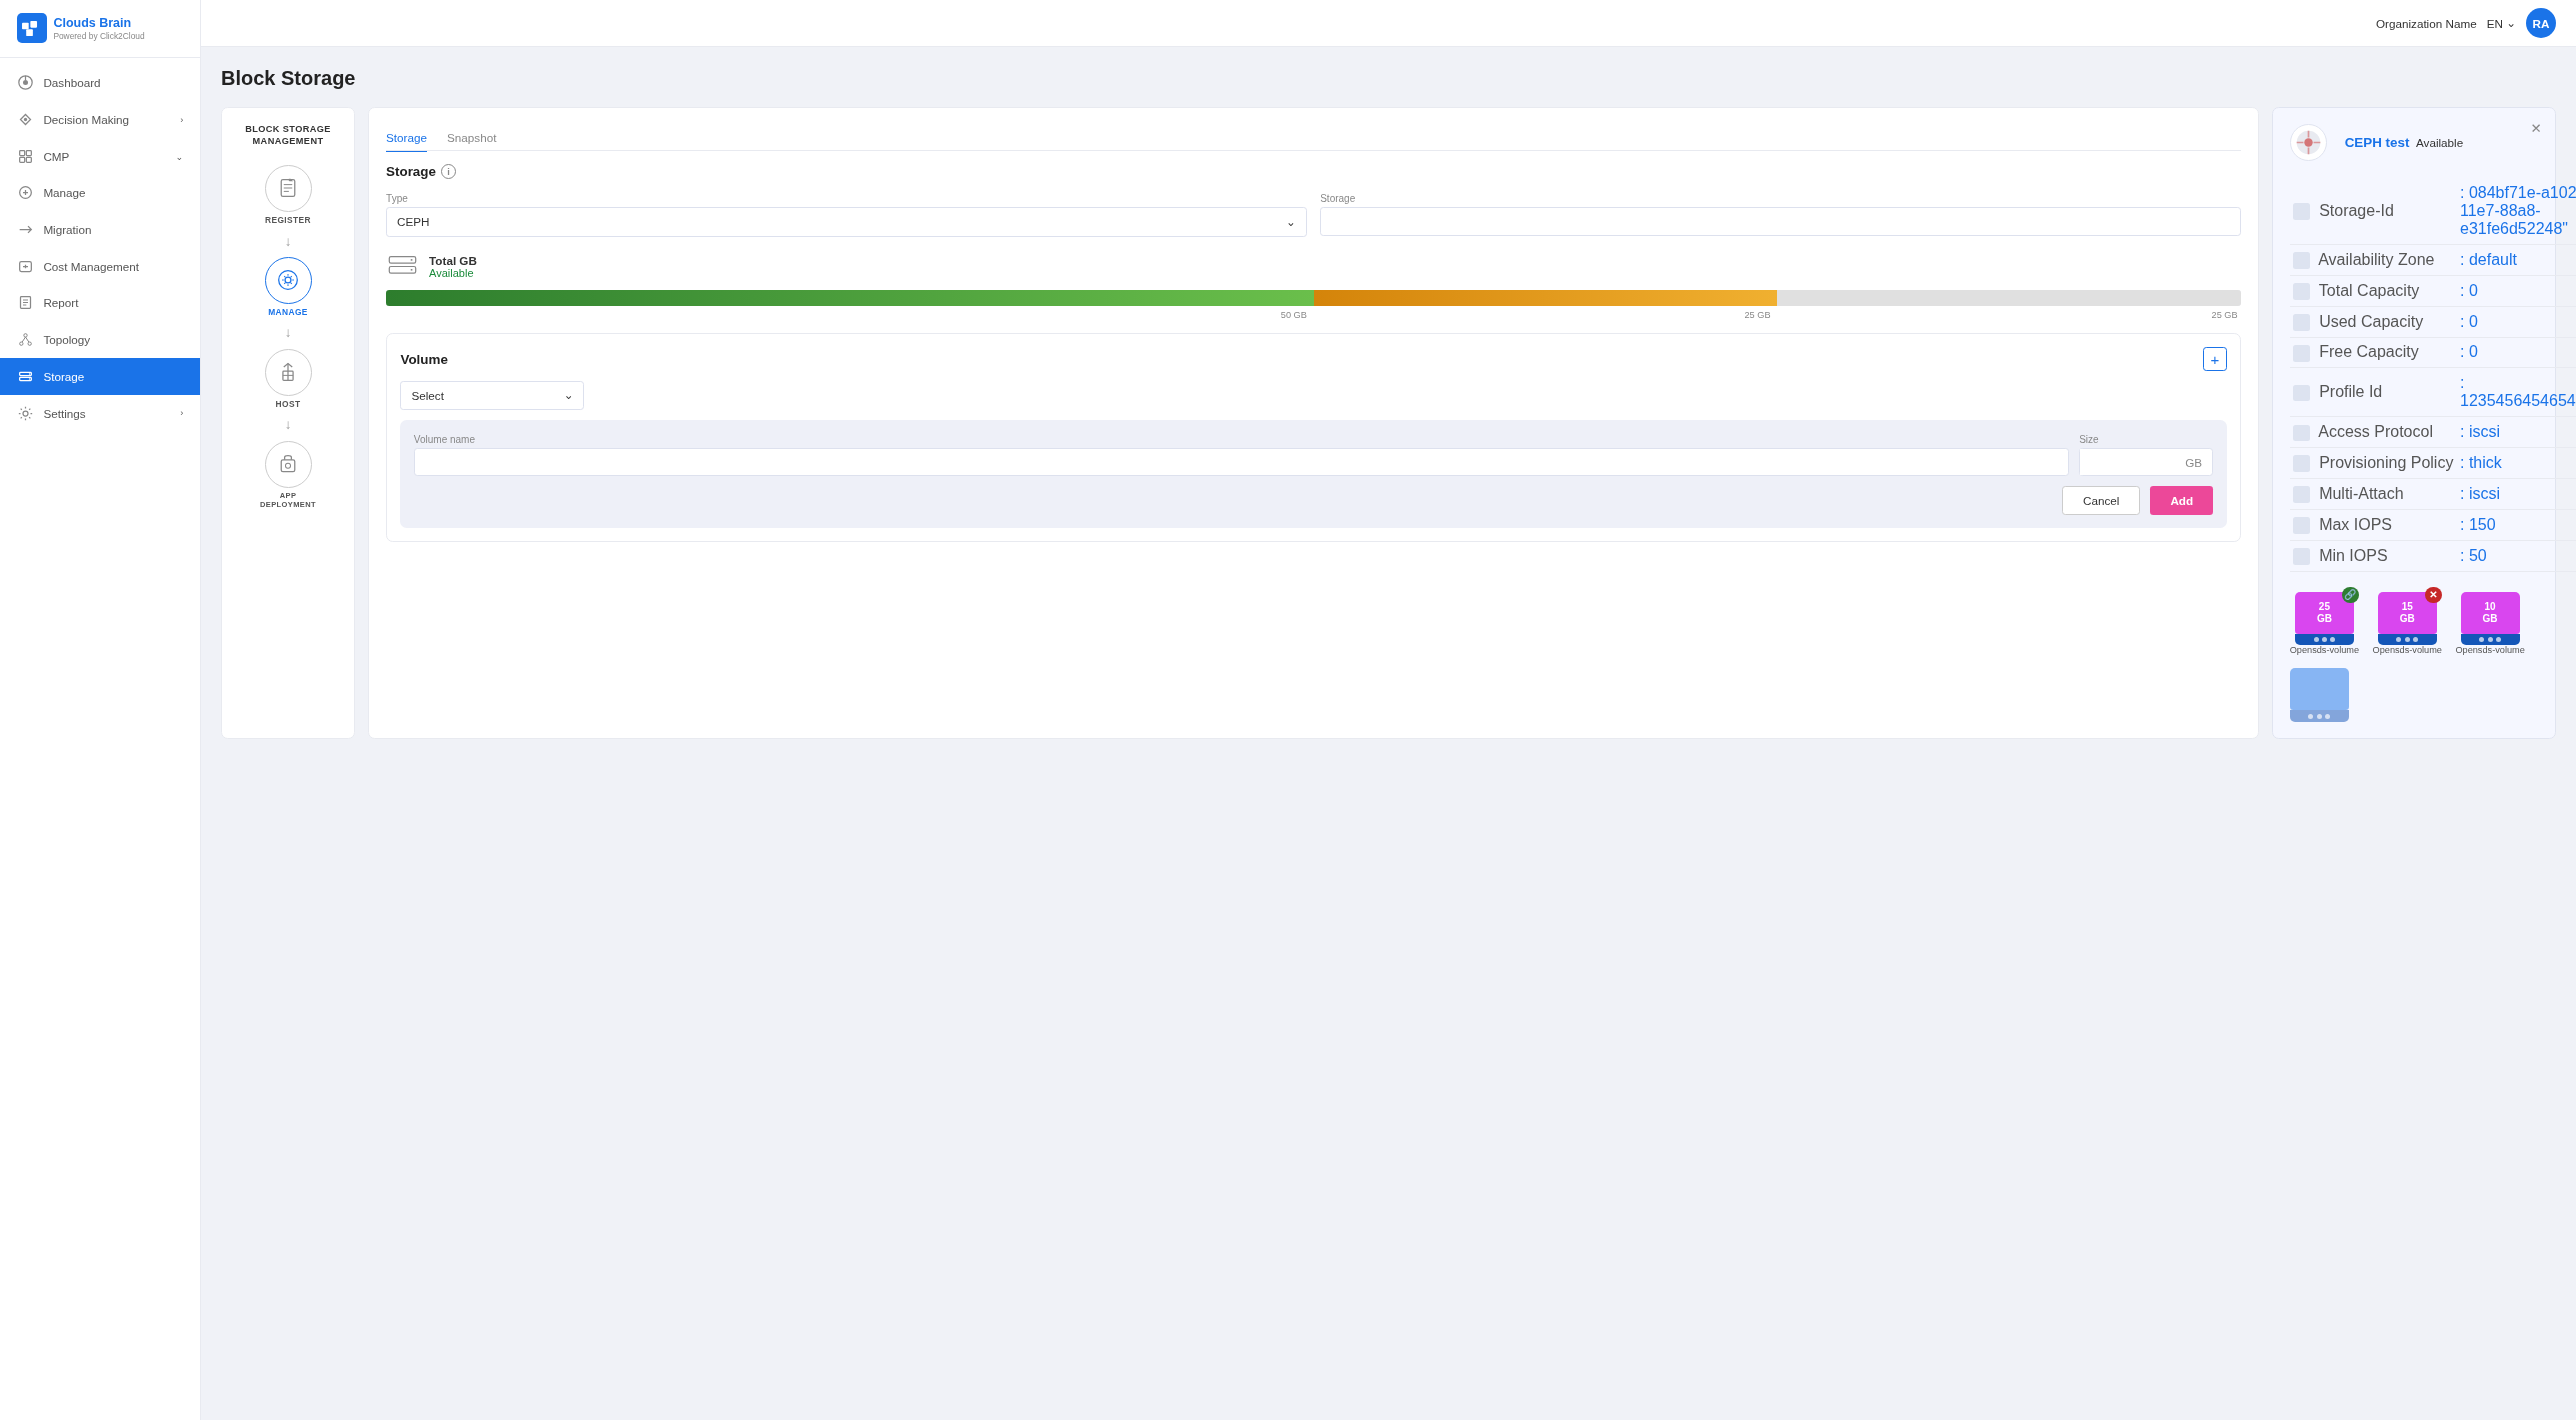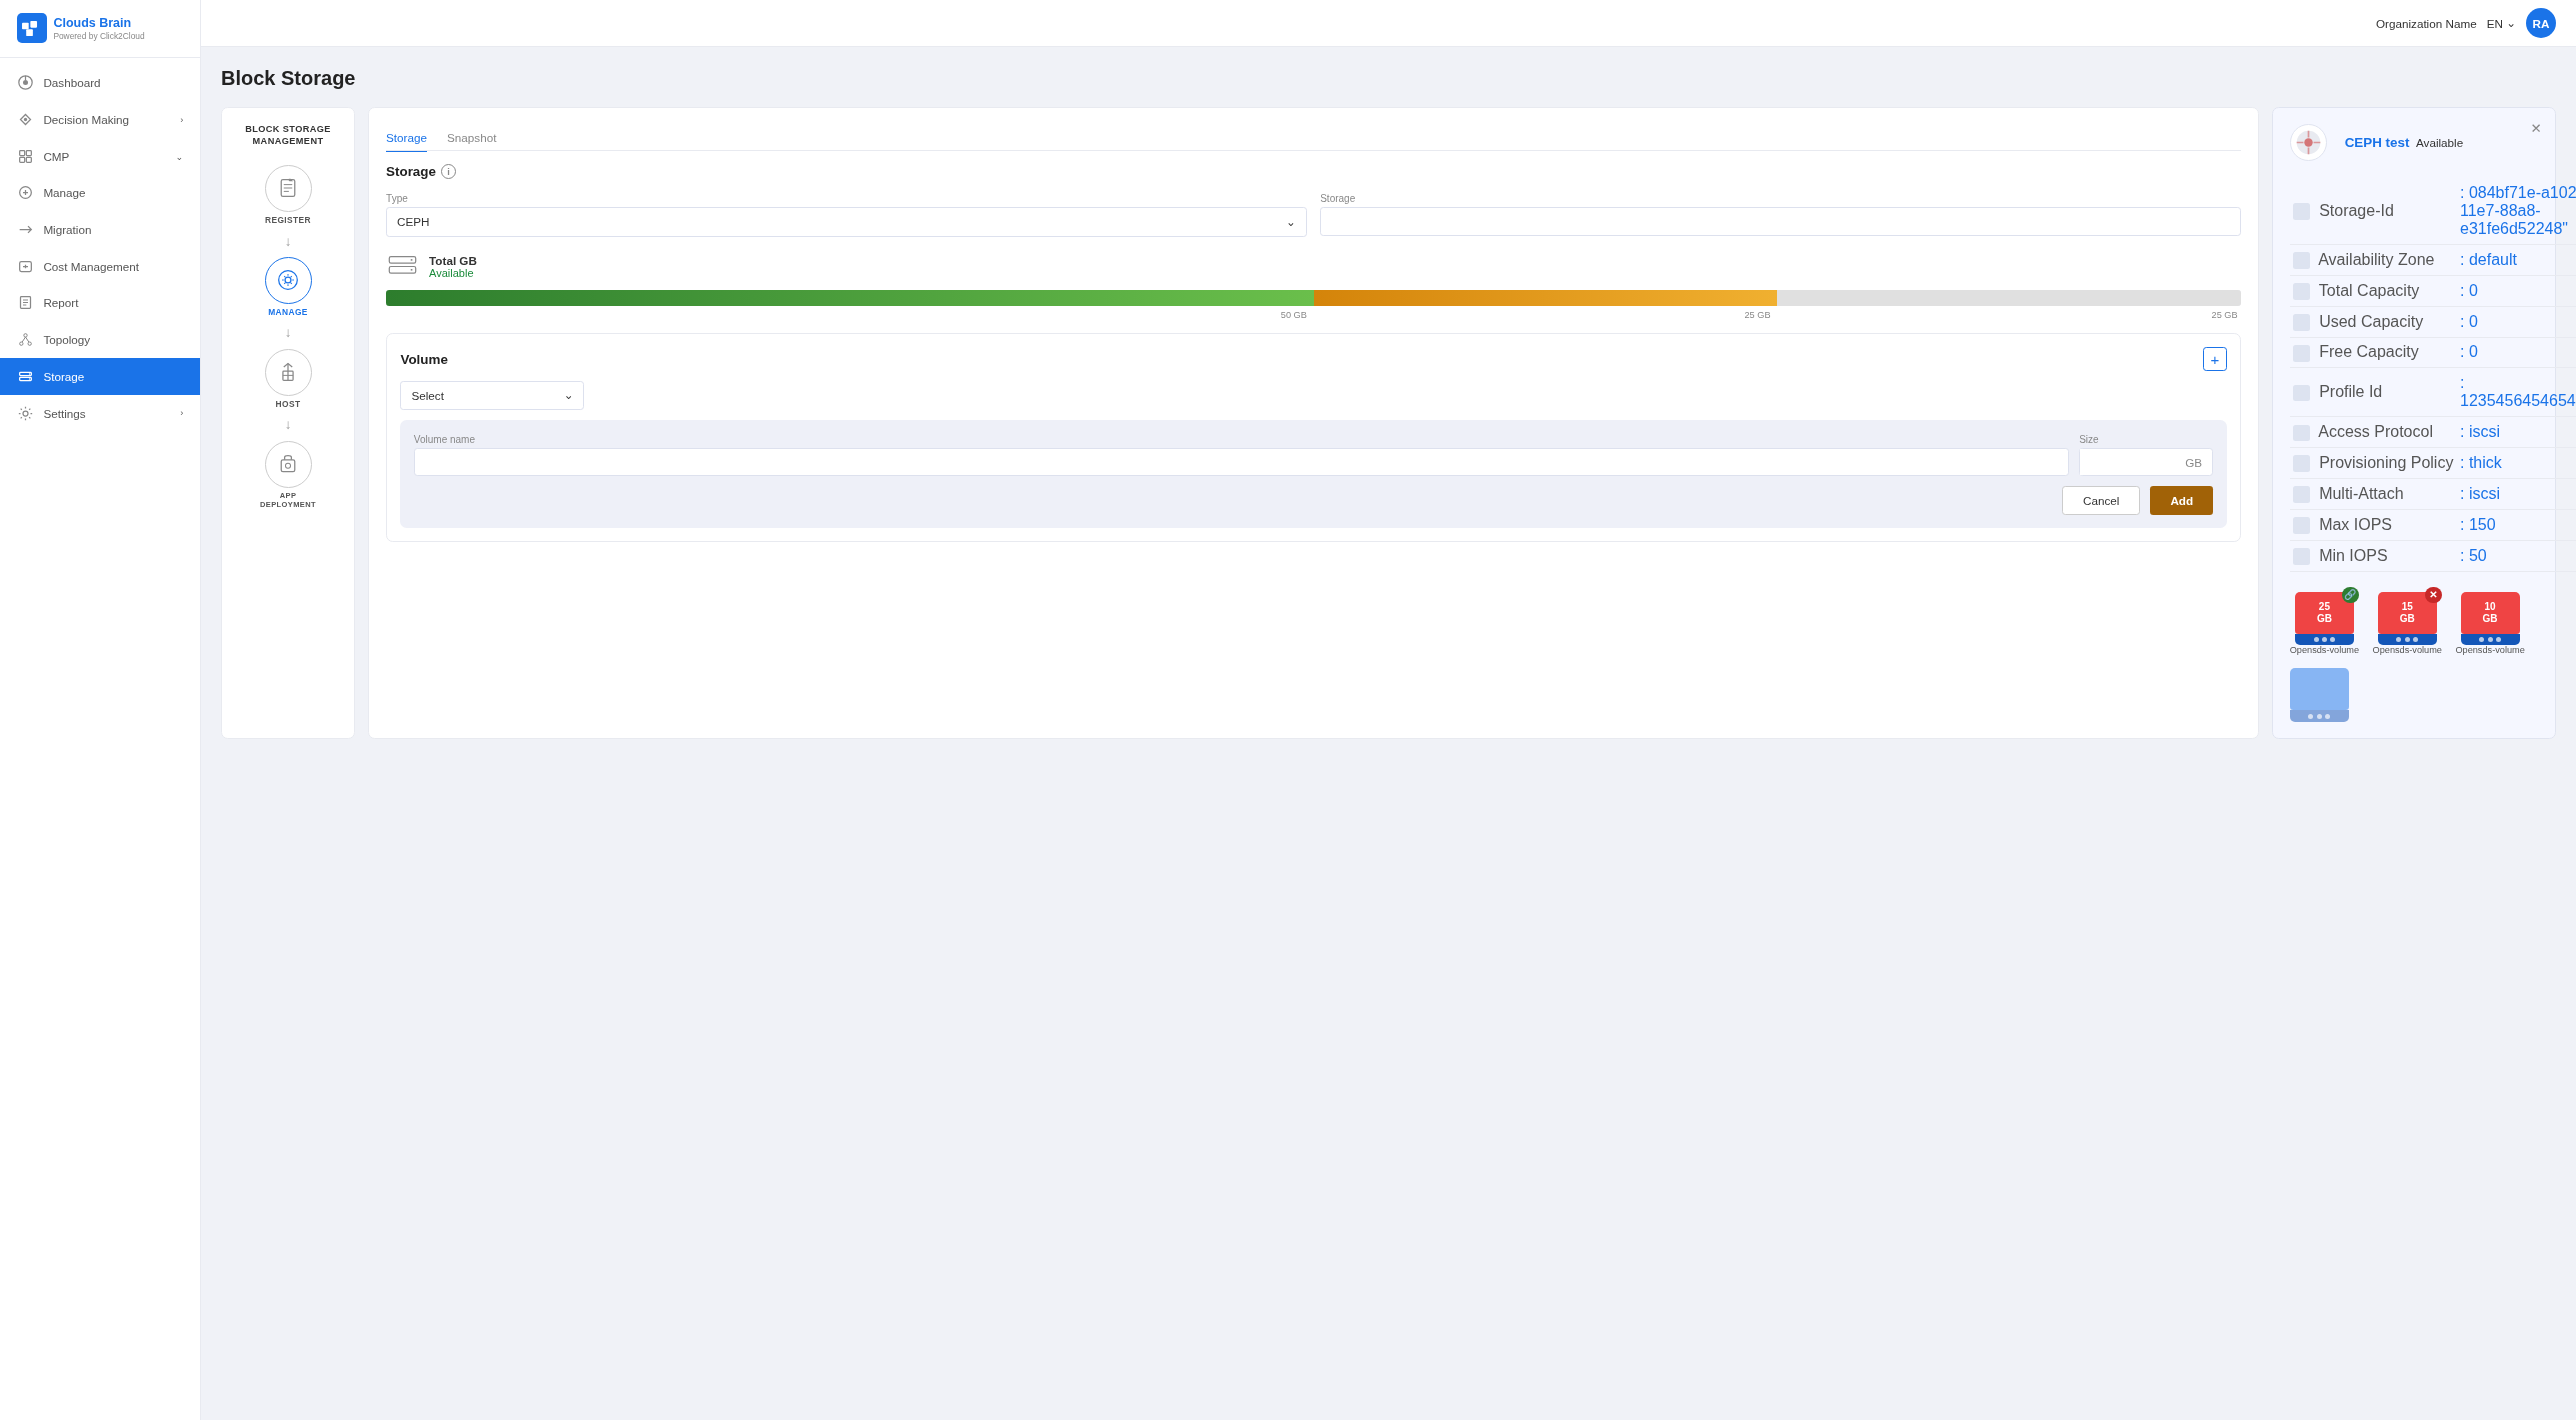--- a/index.html
+++ b/index.html
@@ -93,41 +93,41 @@
     .add-volume-row { display: flex; gap: 10px; margin-bottom: 10px; }
     .add-volume-group { flex: 1; display: flex; flex-direction: column; gap: 3.3px; }
     .add-volume-label { font-size: 10px; color: #888; }
     .add-volume-input { border: 0.8px solid #dde1ee; border-radius: 3.3px; padding: 6.7px 10px; background: #fff; font-size: 11.7px; }
     .size-input-wrap { display: flex; align-items: center; border: 0.8px solid #dde1ee; border-radius: 3.3px; background: #fff; }
     .size-input { border: none; outline: none; padding: 6.7px 3.3px 6.7px 10px; font-size: 11.7px; flex: 1; width: 67px; }
     .size-unit { padding: 6.7px 10px; color: #888; font-size: 11.7px; }
 
     .btn-row { display: flex; gap: 10px; justify-content: flex-end; margin-top: 10px; }
     .btn-cancel { padding: 6.7px 20px; border: 0.8px solid #ccc; border-radius: 3.3px; background: #fff; cursor: pointer; font-size: 11.7px; color: #333; }
-    .btn-add { padding: 6.7px 20px; border: none; border-radius: 3.3px; background: #a16207; cursor: pointer; font-size: 11.7px; color: #fff; font-weight: 600; text-align: right; }
+    .btn-add { padding: 6.7px 20px; border: none; border-radius: 3.3px; background: #ec4899; cursor: pointer; font-size: 11.7px; color: #fff; font-weight: 600; text-align: right; }
 
     
     .right-panel-header { display: flex; align-items: center; gap: 10px; margin-bottom: 16.7px; }
     .ceph-logo { width: 37px; height: 37px; border-radius: 50%; background: #fff; border: 1.7px solid #e0e4f0; display: flex; align-items: center; justify-content: center; font-size: 9.2px; color: #c44; font-weight: 700; }
     .ceph-title { font-size: 13.4px; font-weight: 600; color: #1a73e8; margin-left: 8px; }
     .ceph-status { font-size: 11.7px; color: #333; margin-left: 3.3px; }
     .close-btn { position: absolute; top: 13.4px; right: 13.4px; cursor: pointer; color: #888; font-size: 13.4px; background: none; border: none; }
 
     .detail-table { width: 100%; border-collapse: collapse; }
     .detail-table tr { border-bottom: 0.8px solid #e8eaf0; }
     .detail-table td { padding: 5.9px 3.3px; font-size: 16px; vertical-align: middle; }
     .detail-table td:first-child { color: #555; white-space: nowrap; width: 117px; }
     .detail-table td:last-child { color: #1a73e8; }
     .detail-icon { width: 16.7px; height: 16.7px; background: #dde3f0; border-radius: 2.5px; display: inline-block; margin-right: 5px; vertical-align: middle; }
 
     
     .volume-thumbs { display: flex; gap: 13.4px; margin-top: 20px; flex-wrap: wrap; }
     .vol-thumb { display: flex; flex-direction: column; align-items: center; gap: 3.3px; }
     .vol-icon { position: relative; width: 59px; height: 50px; }
-    .vol-box { width: 59px; height: 42px; background: #ef4444; border-radius: 5px 5px 3.3px 3.3px; display: flex; align-items: center; justify-content: center; color: #fff; font-size: 10px; font-weight: 600; text-align: center; line-height: 1.2; }
+    .vol-box { width: 59px; height: 42px; background: #d946ef; border-radius: 5px 5px 3.3px 3.3px; display: flex; align-items: center; justify-content: center; color: #fff; font-size: 10px; font-weight: 600; text-align: center; line-height: 1.2; }
     .vol-base { width: 59px; height: 11.7px; background: #1456b8; border-radius: 0 0 5px 5px; display: flex; align-items: center; justify-content: center; gap: 3.3px; }
     .vol-dot { width: 5px; height: 5px; border-radius: 50%; background: #fff; opacity: 0.7; }
     .vol-badge { position: absolute; top: -5px; right: -5px; width: 16.7px; height: 16.7px; border-radius: 50%; display: flex; align-items: center; justify-content: center; font-size: 10px; color: #fff; font-weight: 700; }
     .vol-badge.green { background: #2e7d32; }
     .vol-badge.red { background: #c62828; }
     .vol-label { font-size: 9.2px; color: #555; text-align: center; }
 
     
     svg { display: block; }
   </style>

